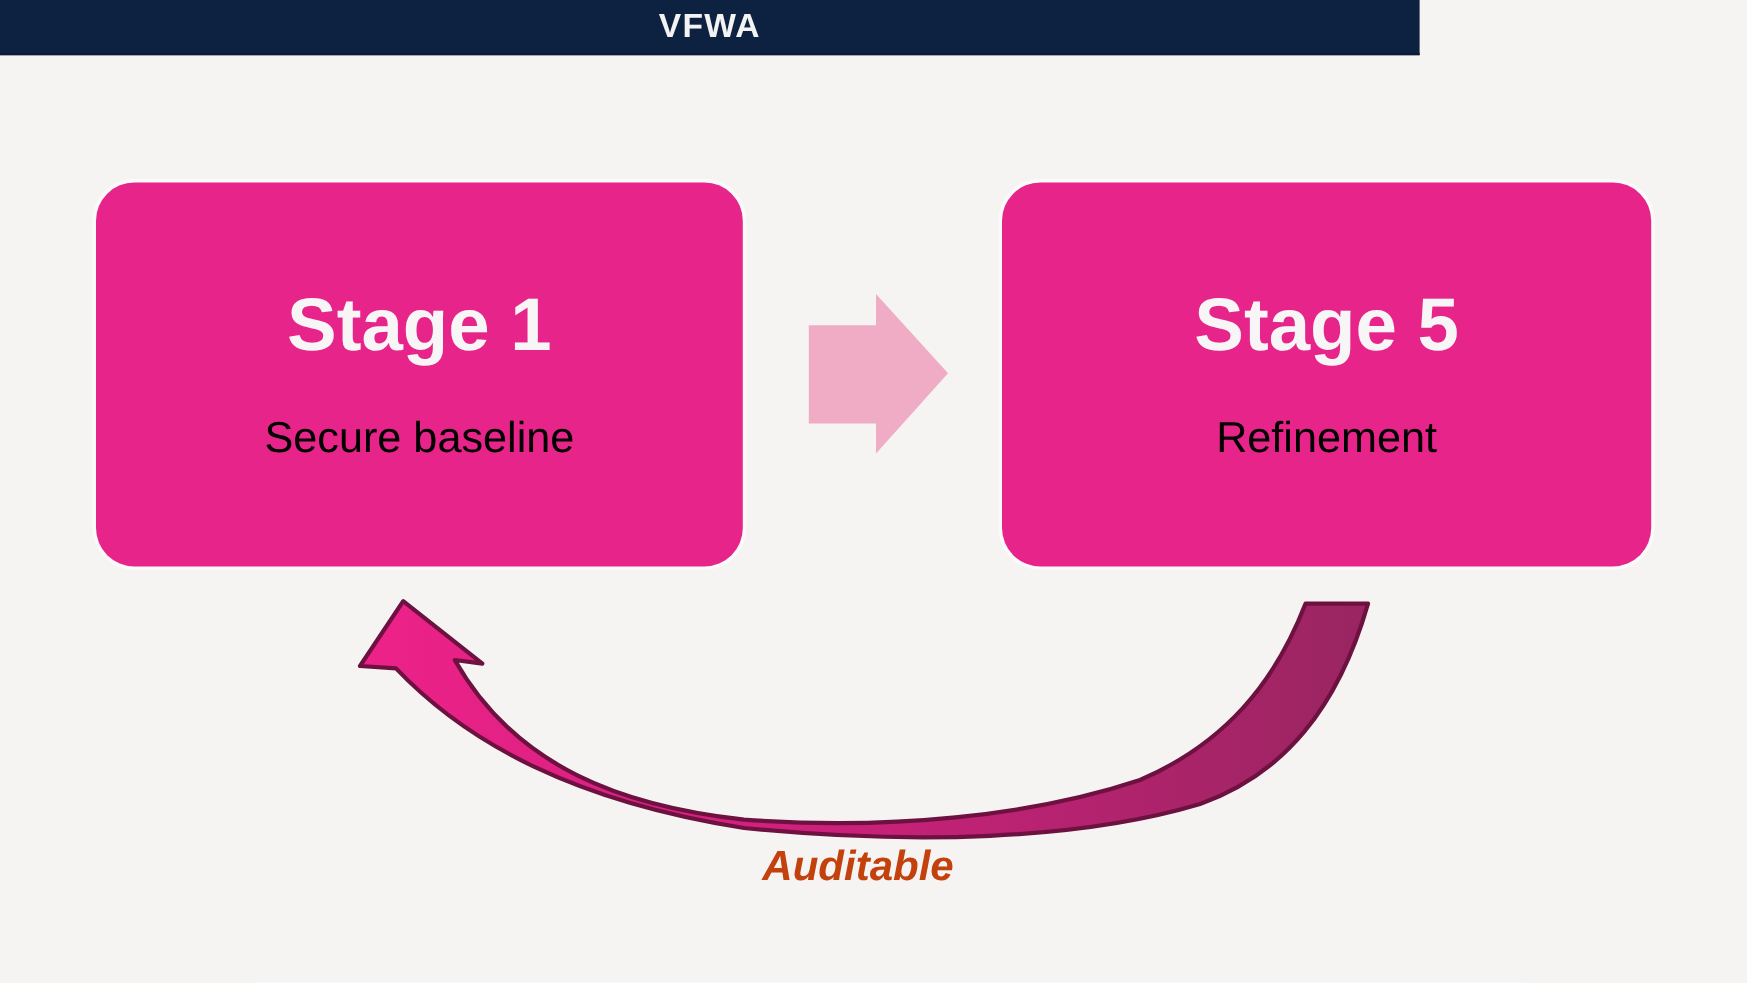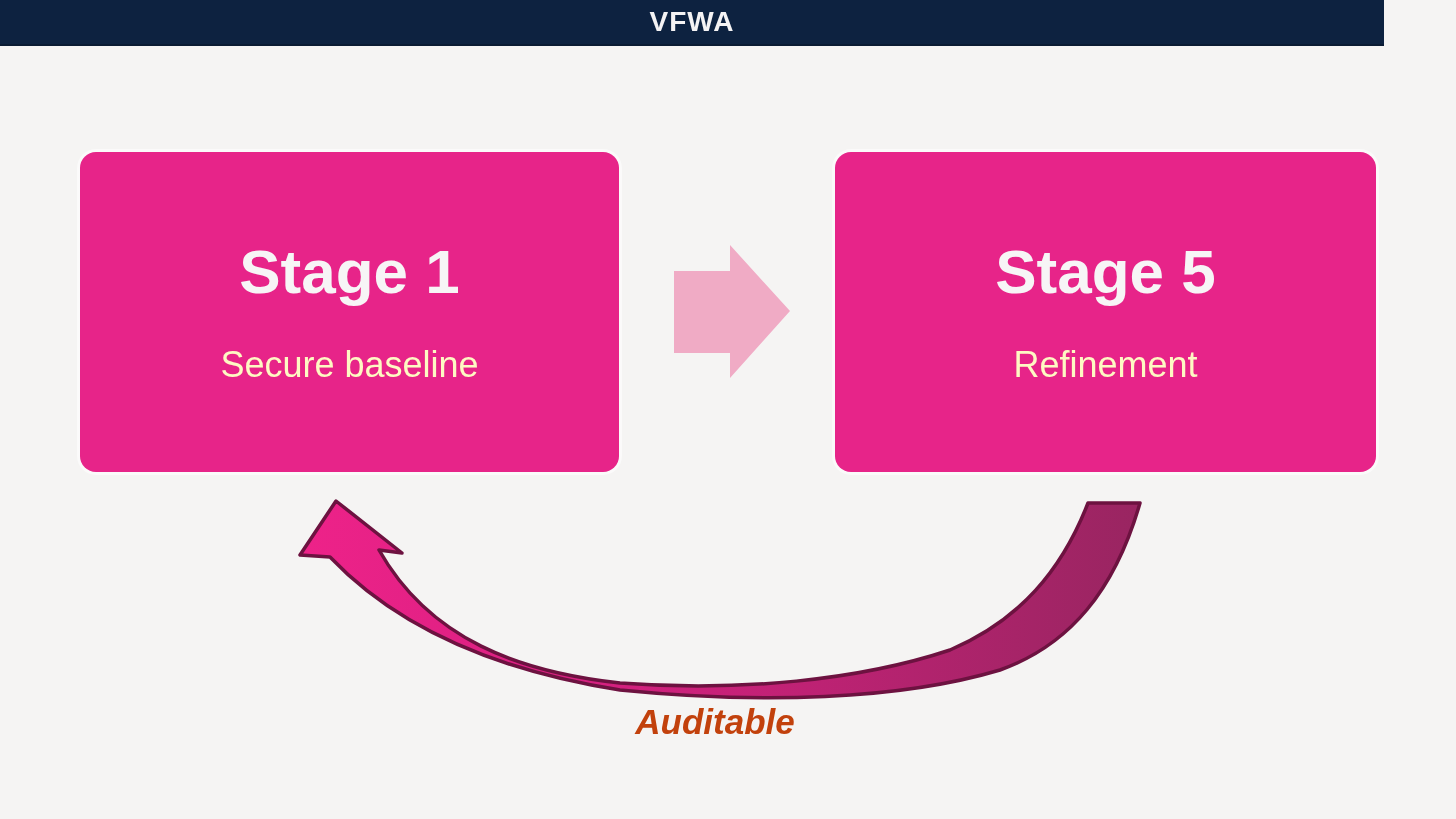--- a/index.html
+++ b/index.html
@@ -6,50 +6,50 @@
   body { font-family:"Liberation Sans", sans-serif; }
 
   .page {
     position:relative;
     width:1456px; height:819px;
     background:#f5f4f3;
     overflow:hidden;
   }
 
   .title-bar {
-    position:absolute; top:0; left:0; width:1384px; height:44px;
+    position:absolute; top:0; left:0; width:1183px; height:44px;
     background:#0d2240;
     border-bottom:2px solid #0a1b33;
     display:flex; align-items:center; justify-content:center;
   }
   .title-bar .title-text {
     color:#f4f3f4;
     font-size:28px; font-weight:700; letter-spacing:1px;
     line-height:1;
   }
 
   .stage {
     position:absolute; top:152px;
     width:539px; height:320px;
     background:#e72489;
-    border-radius:16px;
+    border-radius:32px;
     display:flex; flex-direction:column;
     align-items:center; justify-content:center;
     gap:44px;
     box-shadow:0 0 0 3px rgba(255,255,255,0.55);
   }
   .stage-1 { left:80px; }
   .stage-2 { left:835px; width:541px; }
 
   .stage-title {
     color:#f7f5f6; font-size:62px; font-weight:700; line-height:1;
     text-align:center;
   }
   .stage-sub {
-    color:#fef9c3; font-size:36px; font-weight:400; line-height:1;
+    color:#000000; font-size:36px; font-weight:400; line-height:1;
     text-align:center;
   }
 
   .arrow-layer {
     position:absolute; top:0; left:0;
     width:1456px; height:819px;
     pointer-events:none;
   }
 
   .feedback-label {

